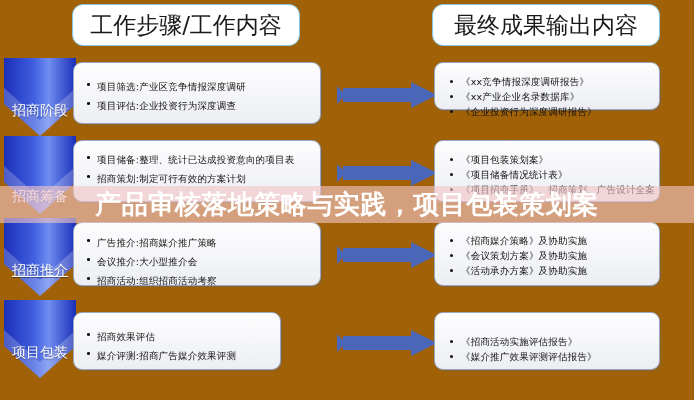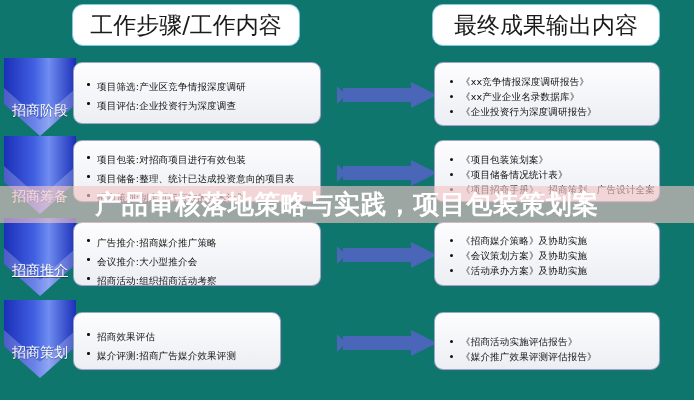--- a/index.html
+++ b/index.html
@@ -5,21 +5,21 @@
   html,body{margin:0;padding:0;}
   body{
     width:694px;height:400px;
     background:#ffffff;
     font-family:"DejaVu Sans","Liberation Sans",sans-serif;
     overflow:hidden;
     position:relative;
   }
   #slide{
     position:absolute;left:0;top:0;width:694px;height:400px;
-    background:#0f766e;
+    background:#a16207;
     overflow:hidden;
   }
 
   
   .hdr{
     position:absolute;
     box-sizing:border-box;
     background:#ffffff;
     border:1.4px solid #7ec8e8;
     border-radius:11px;
@@ -91,21 +91,21 @@
   #box-l2{left:73px;top:140px;width:248px;height:62px;}
   #box-l3{left:73px;top:222px;width:248px;height:64px;}
   #box-l4{left:73px;top:312px;width:208px;height:58px;}
   #box-l1 ul{padding-top:7px}
   #box-l2 ul{padding-top:2px}
   #box-l3 ul{padding-top:3px}
   #box-l4 ul{padding-top:7px}
   #box-l1 li,#box-l2 li,#box-l3 li,#box-l4 li{line-height:19px;}
 
   
-  #box-r1{left:434px;top:62px;width:226px;height:64px;}
+  #box-r1{left:434px;top:62px;width:226px;height:48px;}
   #box-r2{left:434px;top:140px;width:226px;height:62px;}
   #box-r3{left:434px;top:222px;width:226px;height:64px;}
   #box-r4{left:434px;top:312px;width:226px;height:58px;}
   #box-r1 ul{padding-top:4px}
   #box-r2 ul{padding-top:4px}
   #box-r3 ul{padding-top:3px}
   #box-r4 ul{padding-top:14px}
 
   
   .harrow{position:absolute;width:100px;height:34px;}
@@ -179,21 +179,20 @@
   <div class="chev" style="top:136px;">
     <svg width="72" height="78" viewBox="0 0 72 78">
       <path d="M0 0 H72 V46 L36 78 L0 46 Z" fill="url(#g1)"></path>
       <path d="M36 78 L0 46 V30 L36 62 L72 30 V46 Z" fill="#ffffff" opacity=".22"></path>
     </svg>
     <div class="clabel" style="top:52px;">招商筹备</div>
   </div>
 
   <div class="box" id="box-l2">
     <ul>
-      <li>项目包装:对招商项目进行有效包装</li>
       <li>项目储备:整理、统计已达成投资意向的项目表</li>
       <li>招商策划:制定可行有效的方案计划</li>
     </ul>
   </div>
 
   <div class="harrow" id="arr2">
     <svg width="100" height="34" viewBox="0 0 100 34">
       <path d="M0 8 L9 17 L0 26 V8 Z M6 10 H74 V4 L100 17 L74 30 V24 H6 Z" fill="#4a66b8"></path>
     </svg>
   </div>
@@ -234,21 +233,21 @@
       <li>《会议策划方案》及协助实施</li>
       <li>《活动承办方案》及协助实施</li>
     </ul>
   </div>
 
   <div class="chev" style="top:300px;">
     <svg width="72" height="78" viewBox="0 0 72 78">
       <path d="M0 0 H72 V46 L36 78 L0 46 Z" fill="url(#g1)"></path>
       <path d="M36 78 L0 46 V30 L36 62 L72 30 V46 Z" fill="#ffffff" opacity=".22"></path>
     </svg>
-    <div class="clabel" style="top:44px;">招商策划</div>
+    <div class="clabel" style="top:44px;">项目包装</div>
   </div>
 
   <div class="box" id="box-l4">
     <ul>
       <li>招商效果评估</li>
       <li>媒介评测:招商广告媒介效果评测</li>
     </ul>
   </div>
 
   <div class="harrow" id="arr4">

